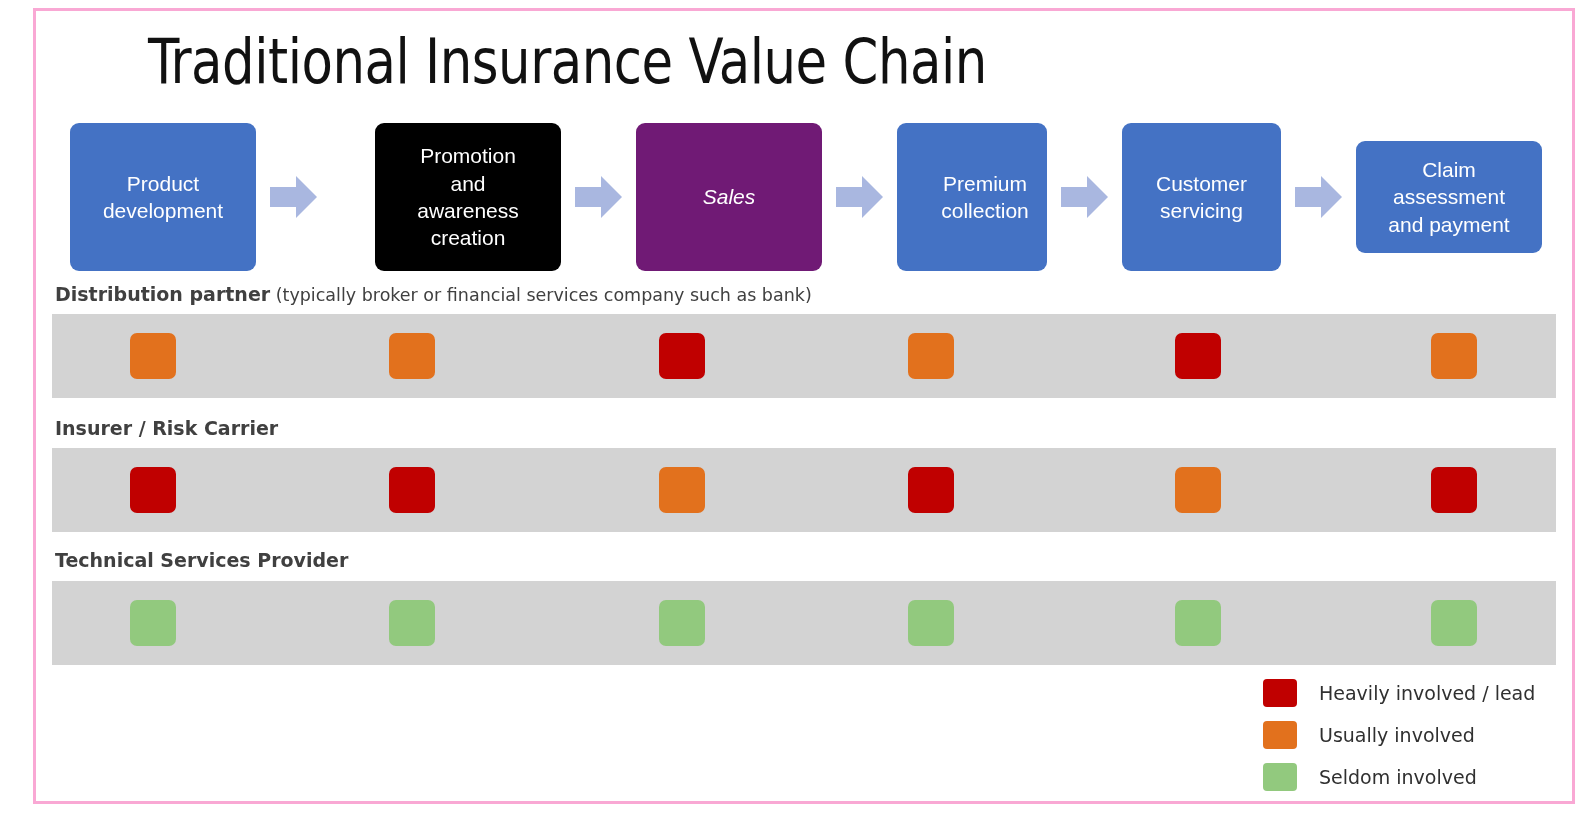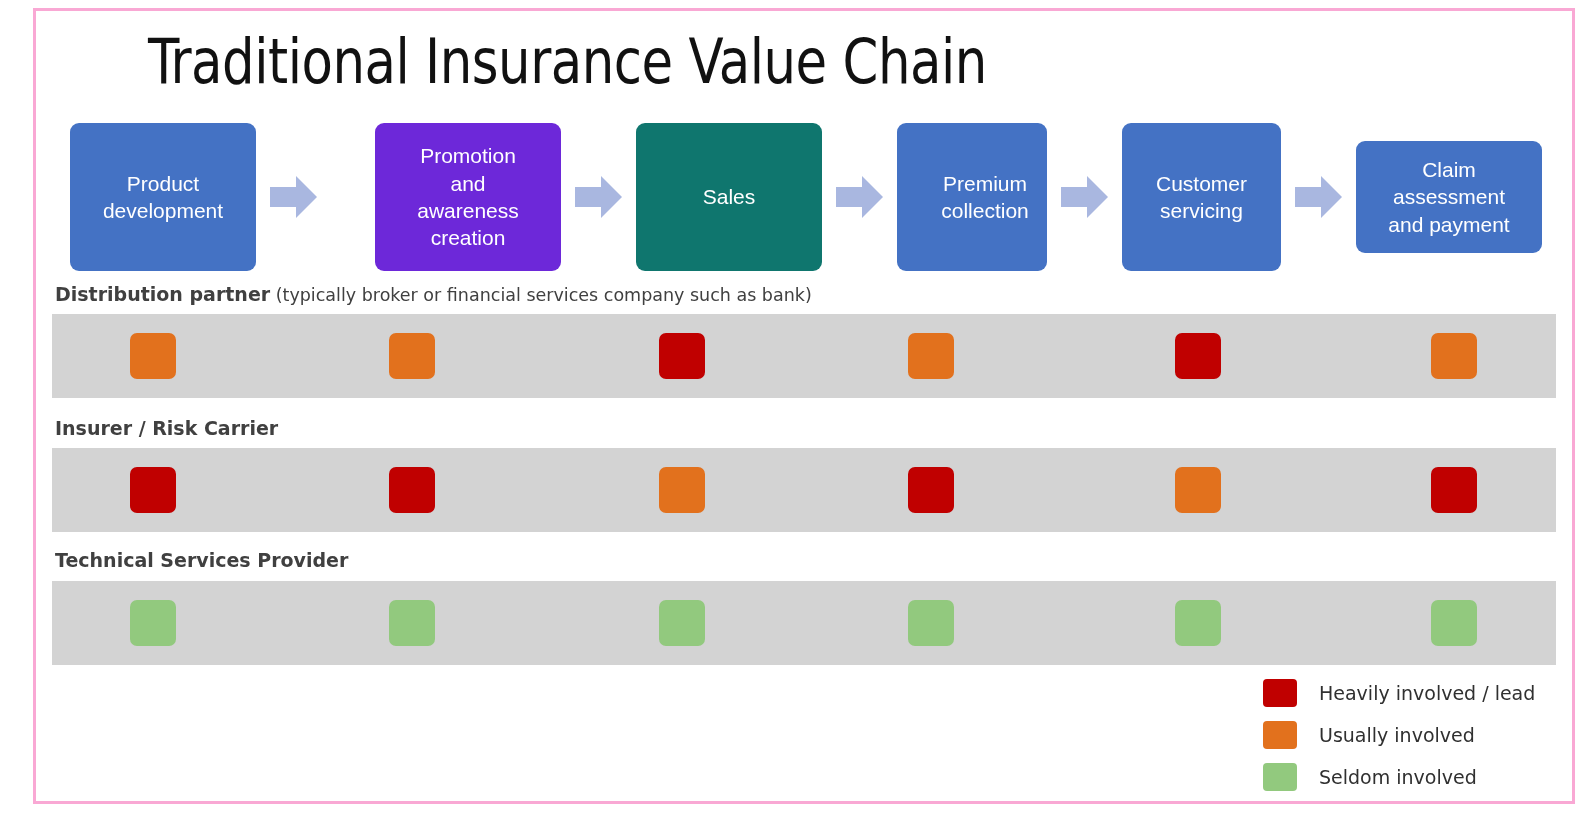--- a/index.html
+++ b/index.html
@@ -147,34 +147,34 @@
         <span class="txt">
           <span style="display:block">Product</span>
           <span style="display:block">development</span>
         </span>
       </div>
       <div class="arrow">
         <svg width="48" height="46" viewBox="0 0 48 46">
           <path d="M0 13 L26 13 L26 2 L47 23 L26 44 L26 33 L0 33 Z" fill="#A9B7E0"></path>
         </svg>
       </div>
-      <div class="stage s1" style="background: #6d28d9; margin-left: 44px;">
+      <div class="stage s1" style="background: #000000; margin-left: 44px;">
         <span class="txt">
           <span style="display:block">Promotion</span>
           <span style="display:block">and</span>
           <span style="display:block">awareness</span>
           <span style="display:block">creation</span>
         </span>
       </div>
       <div class="arrow">
         <svg width="48" height="46" viewBox="0 0 48 46">
           <path d="M0 13 L26 13 L26 2 L47 23 L26 44 L26 33 L0 33 Z" fill="#A9B7E0"></path>
         </svg>
       </div>
-      <div class="stage s2" style="background: #0f766e;">
+      <div class="stage s2" style="background: #701a75; font-style: italic;">
         <span class="txt">
           <span style="display:block">Sales</span>
         </span>
       </div>
       <div class="arrow">
         <svg width="48" height="46" viewBox="0 0 48 46">
           <path d="M0 13 L26 13 L26 2 L47 23 L26 44 L26 33 L0 33 Z" fill="#A9B7E0"></path>
         </svg>
       </div>
       <div class="stage s3" style="background: rgb(68, 114, 196);">

